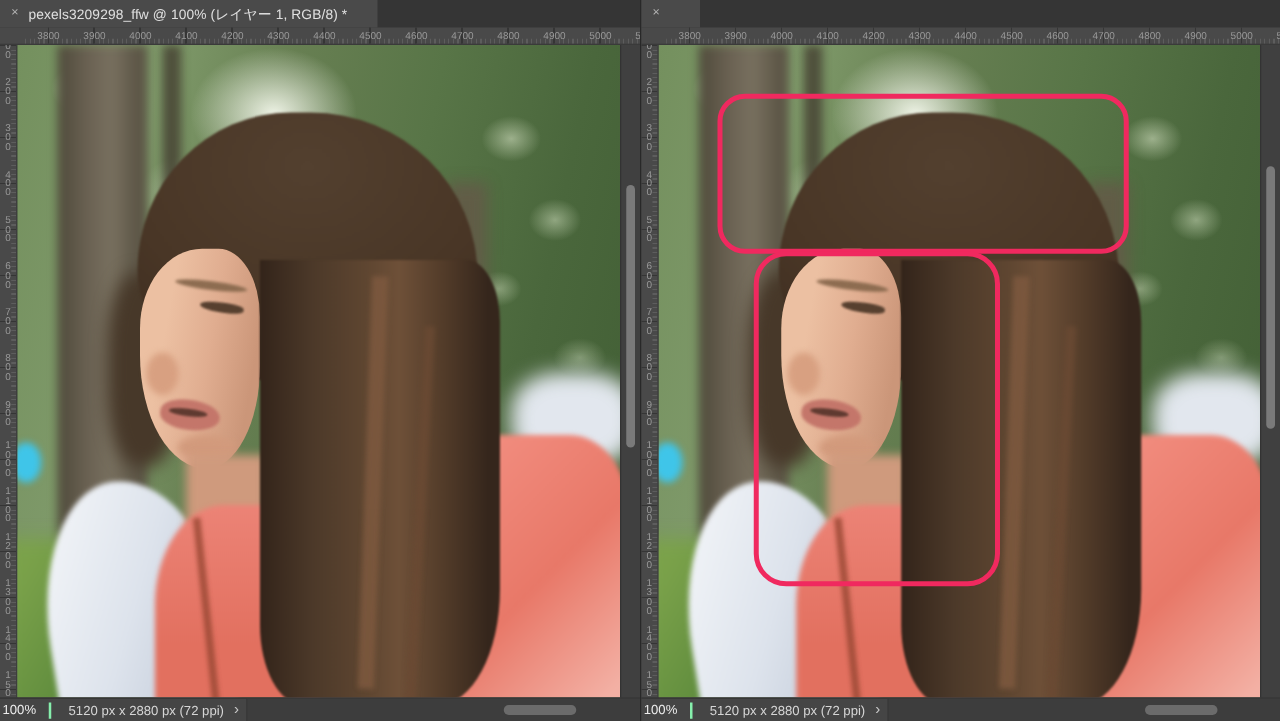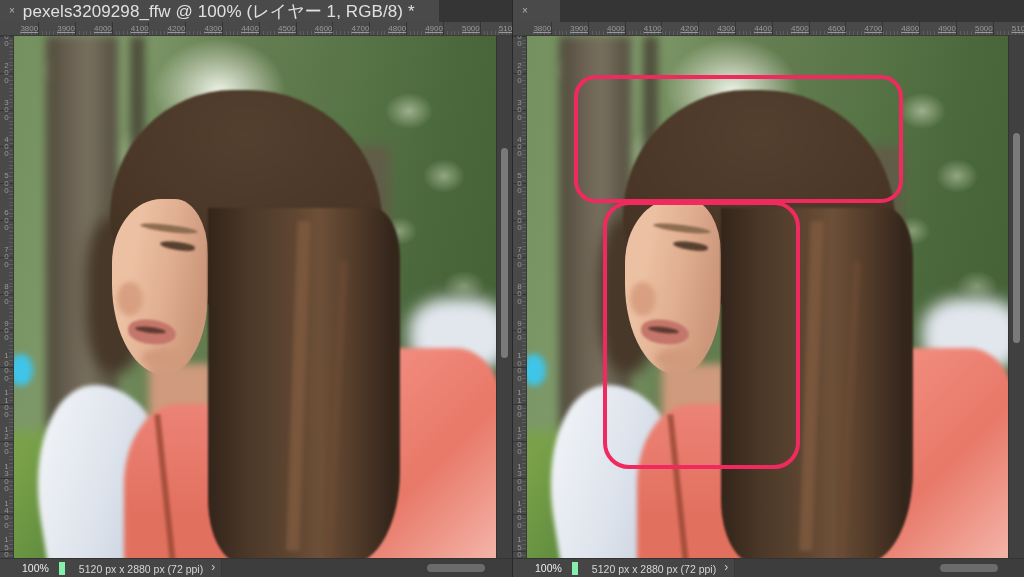--- a/index.html
+++ b/index.html
@@ -4,32 +4,32 @@
 <style>
   html,body{margin:0;padding:0;background:#2b2b2b;}
   .app{width:1024px;height:577px;display:flex;overflow:hidden;font-family:"Liberation Sans","DejaVu Sans",sans-serif;background:#3a3a3a;}
   .pane{width:512px;height:577px;display:flex;flex-direction:column;box-sizing:border-box;overflow:hidden;}
   .pane-r{border-left:1px solid #282828;}
 
   
   .tabbar{height:22px;background:#353535;display:flex;align-items:stretch;flex:0 0 auto;}
   .tab{background:#4a4a4a;display:flex;align-items:center;padding:0 24px 0 9px;max-width:100%;}
   .tab .close{font-size:10px;color:#b3b3b3;margin-right:8px;line-height:1;}
-  .tab .title{font-size:17px;color:#e0e0e0;white-space:nowrap;letter-spacing:.1px;}
+  .tab .title{font-size:11px;color:#e0e0e0;white-space:nowrap;letter-spacing:.1px;}
 
   
   .hruler{height:13px;flex:0 0 auto;background-color:#494949;border-bottom:1px solid #3a3a3a;overflow:hidden;position:relative;
     background-image:
       repeating-linear-gradient(to right,#353535 0 1px,transparent 1px 36.8px),
       repeating-linear-gradient(to right,#5d5d5d 0 1px,transparent 1px 3.68px);
     background-size:100% 100%,100% 4px;
     background-position:38.4px 0,20.4px 100%;
     background-repeat:no-repeat,no-repeat;}
   .hlabels{display:flex;padding-left:20.4px;height:100%;align-items:center;white-space:nowrap;}
-  .hlbl{flex:0 0 36.8px;font-size:8px;color:#999;line-height:12px;text-decoration:underline;}
+  .hlbl{flex:0 0 36.8px;text-align:center;font-size:8px;color:#999;line-height:12px;}
 
   .content{flex:1 1 auto;display:flex;min-height:0;}
   .vruler{width:13px;flex:0 0 auto;background-color:#494949;border-right:1px solid #3a3a3a;position:relative;overflow:hidden;
     background-image:
       repeating-linear-gradient(to bottom,#353535 0 1px,transparent 1px 36.8px),
       repeating-linear-gradient(to bottom,#5d5d5d 0 1px,transparent 1px 3.68px);
     background-size:100% 100%,4px 100%;
     background-position:0 .2px,100% 0;
     background-repeat:no-repeat,no-repeat;}
   .vlabels{position:absolute;inset:0;}
@@ -78,22 +78,22 @@
   .annot-face{left:76px;top:165px;width:197px;height:268px;border-radius:26px;}
 
   
   .vscroll{width:15px;flex:0 0 auto;background:#404040;border-left:1px solid #333;position:relative;}
   .vthumb{position:absolute;left:3.5px;width:7px;height:210px;border-radius:4px;background:#7a7a7a;}
   .pane-l .vthumb{top:112px;}
   .pane-r .vthumb{top:97px;}
 
   
   .statusbar{height:18px;flex:0 0 auto;background:#454545;border-top:1px solid #333;display:flex;align-items:center;font-size:10.5px;color:#ddd;position:relative;}
-  .zoomlvl{padding:0 10px 1px 22px;color:#ececec;}
-  .docinfo{border-left:6px solid #86efac;padding:1px 6px 0 14px;color:#d6d6d6;white-space:nowrap;}
+  .zoomlvl{padding:0 10px 1px 2px;color:#ececec;}
+  .docinfo{border-left:2px solid #86efac;padding:1px 6px 0 14px;color:#d6d6d6;white-space:nowrap;}
   .chev{color:#c8c8c8;font-size:12px;padding:0 6px 3px 2px;}
   .hscroll{flex:1 1 auto;align-self:stretch;background:#3d3d3d;border-left:1px solid #383838;position:relative;}
   .hthumb{position:absolute;left:205px;top:5px;width:58px;height:8px;border-radius:4px;background:#6b6b6b;}
 </style>
 </head>
 <body>
 
 <div class="app">
 
   <section class="pane pane-l">

